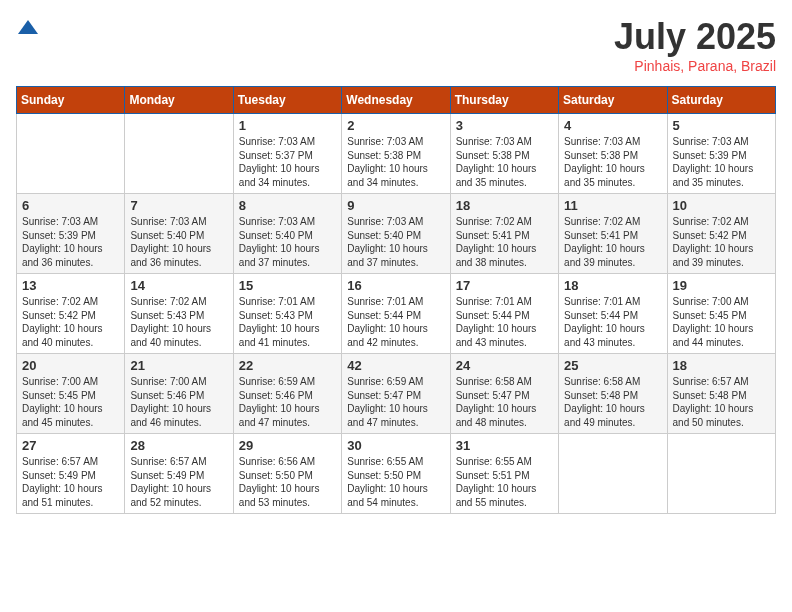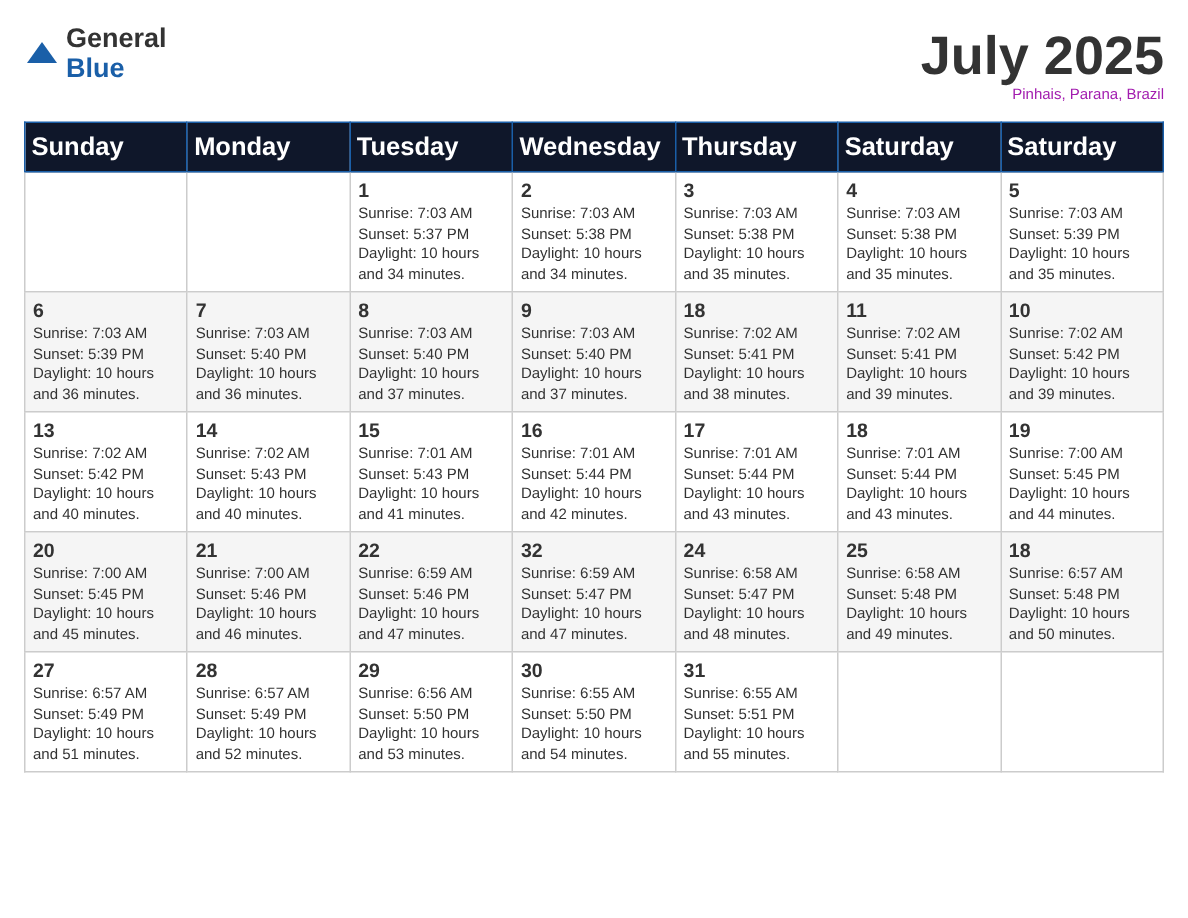--- a/index.html
+++ b/index.html
@@ -43,32 +43,32 @@
     .title-block {
       text-align: right;
       margin-left: 44px;
     }
     .month-title {
       font-size: 36px;
       font-weight: bold;
       color: #333;
     }
     .subtitle {
-      font-size: 10px;
-      color: #a21caf;
+      font-size: 14px;
+      color: #ef4444;
     }
     .calendar {
       width: 100%;
       border-collapse: collapse;
       border: 1px solid #ccc;
     }
     .calendar th {
-      background-color: #0f172a;
+      background-color: #c2410c;
       color: #fff;
-      font-size: 17px;
+      font-size: 12px;
       font-weight: bold;
       padding: 6px 4px;
       text-align: left;
       border: 1px solid #1a5fa8;
     }
     .calendar td {
       vertical-align: top;
       border: 1px solid #ccc;
       padding: 4px 5px;
       width: 108px;
@@ -94,24 +94,20 @@
     }
   </style>
 </head>
 <body>
 
 <div class="header">
   <div class="logo">
     <svg class="logo-icon" viewBox="0 0 24 24">
       <polygon points="12,4 22,18 2,18" fill="#1a5fa8"></polygon>
     </svg>
-    <div class="logo-text">
-      <span class="logo-general">General</span>
-      <span class="logo-blue">Blue</span>
-    </div>
   </div>
   <div class="title-block">
     <div class="month-title">July 2025</div>
     <div class="subtitle">Pinhais, Parana, Brazil</div>
   </div>
 </div>
 
 <table class="calendar">
   <thead>
     <tr>
@@ -260,21 +256,21 @@
 Sunset: 5:46 PM
 Daylight: 10 hours and 46 minutes.</div>
         </td>
         <td>
           <div class="day-number">22</div>
           <div class="day-info" style="white-space: pre-line;">Sunrise: 6:59 AM
 Sunset: 5:46 PM
 Daylight: 10 hours and 47 minutes.</div>
         </td>
         <td>
-          <div class="day-number">32</div>
+          <div class="day-number">42</div>
           <div class="day-info" style="white-space: pre-line;">Sunrise: 6:59 AM
 Sunset: 5:47 PM
 Daylight: 10 hours and 47 minutes.</div>
         </td>
         <td>
           <div class="day-number">24</div>
           <div class="day-info" style="white-space: pre-line;">Sunrise: 6:58 AM
 Sunset: 5:47 PM
 Daylight: 10 hours and 48 minutes.</div>
         </td>

